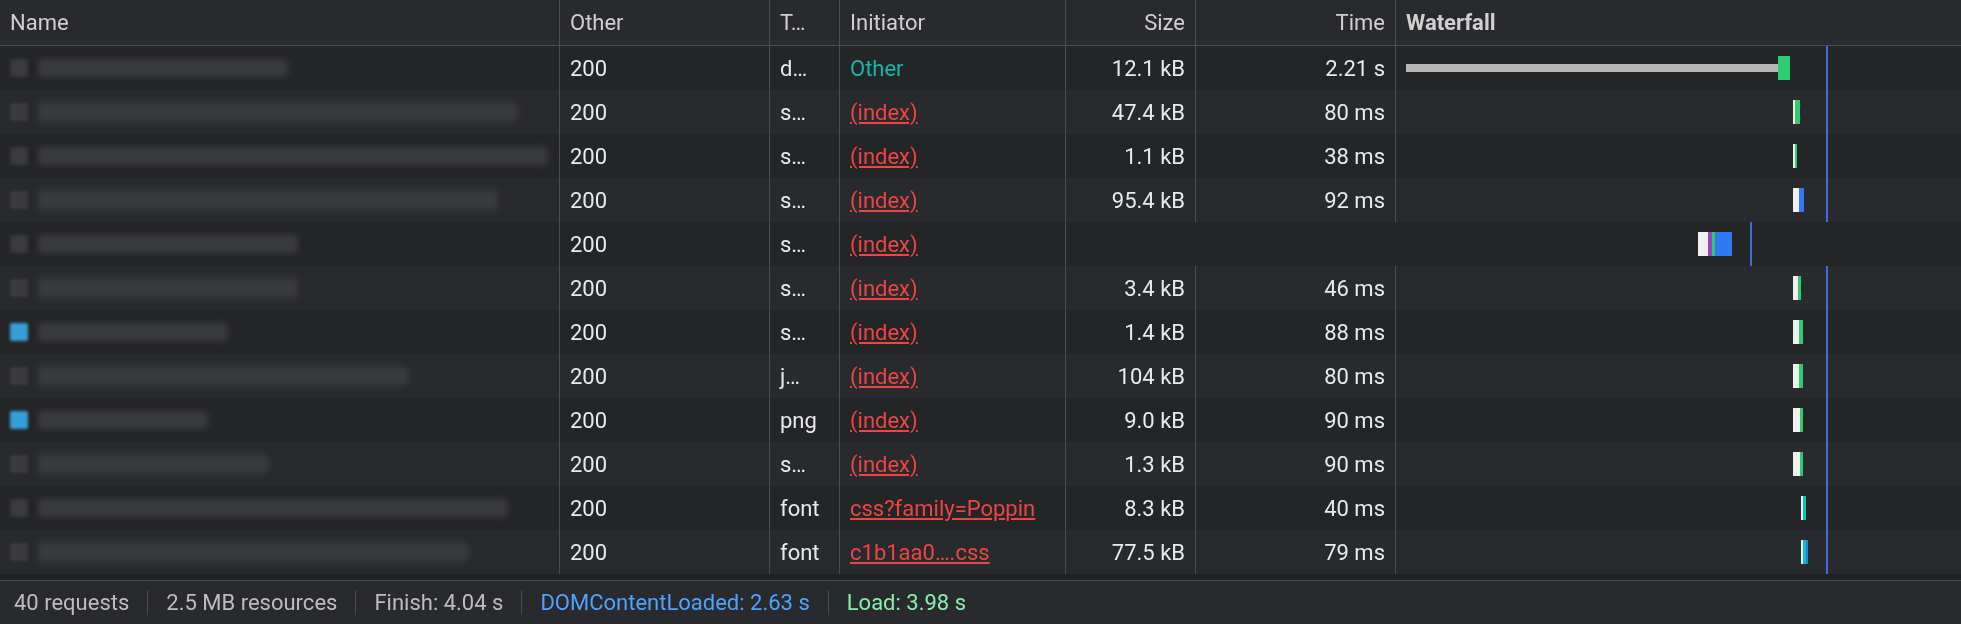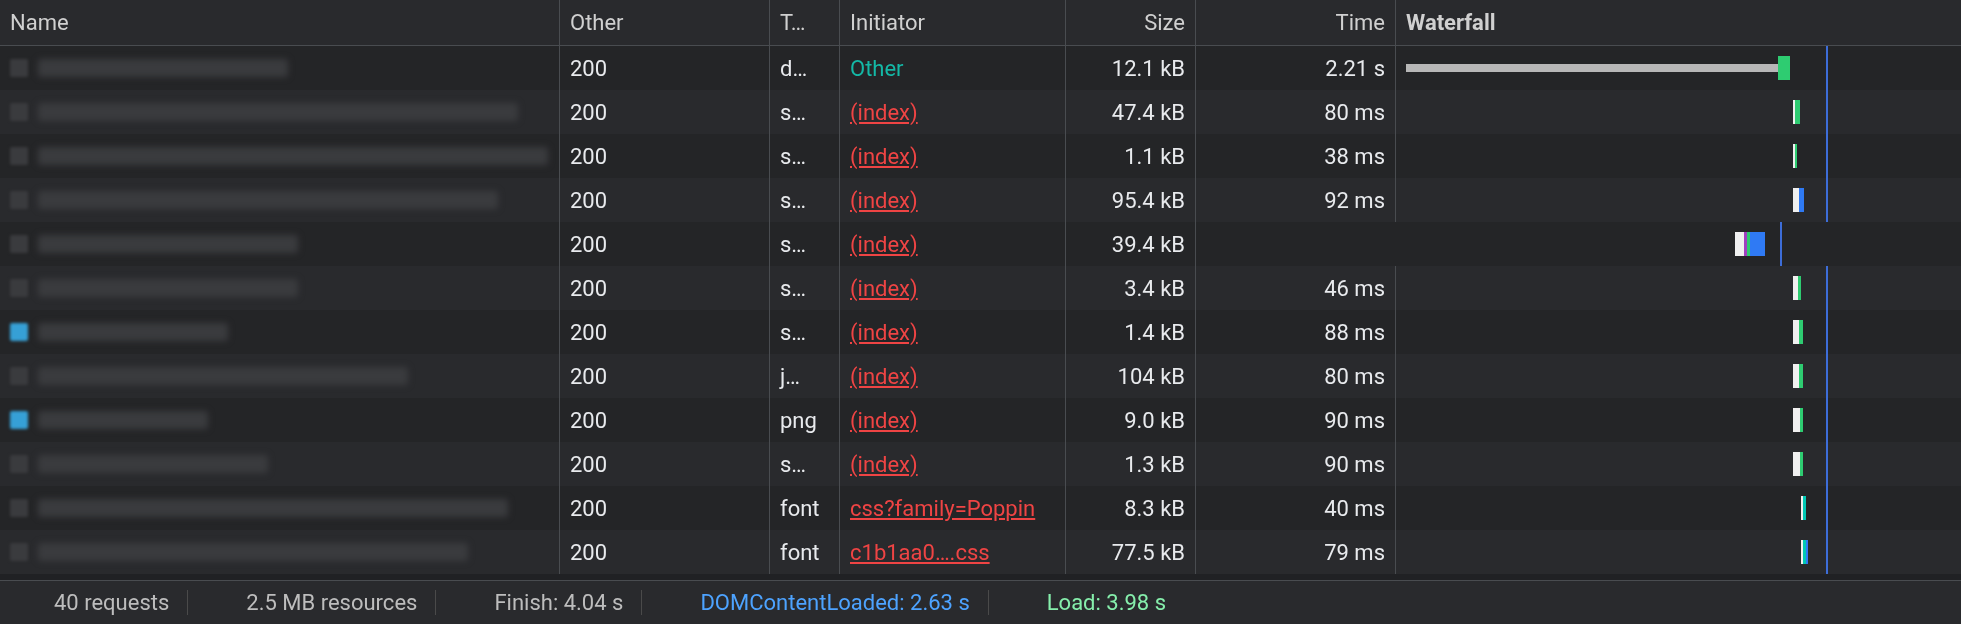--- a/index.html
+++ b/index.html
@@ -121,21 +121,20 @@
     padding: 0 14px;
     background: #292a2d;
     border-top: 1px solid #494c50;
     font-size: 22px;
     color: #bdbdbd;
   }
   .sb-item {
     padding: 0 18px;
     border-right: 1px solid #4a4a4a;
     white-space: nowrap;
-    margin-left: 40px;
   }
   .sb-item:first-child { padding-left: 0; }
   .sb-item:last-child  { border-right: none; }
   .sb-dcl  { color: #4da3ff; }
   .sb-load { color: #86efac; text-align: center; }
 </style>
 </head>
 <body>
 
 <div class="panel">
@@ -234,21 +233,20 @@
       <div class="row">
         <div class="cell col-name">
           <span class="name-icon" style="background: rgb(58, 59, 62);"></span>
           <span class="name-blur" style="width: 260px;"></span>
         </div>
         <div class="cell col-status">200</div>
         <div class="cell col-type">s…</div>
         <div class="cell col-initiator">
           <span class="initiator-link">(index)</span>
         </div>
-        <div class="cell col-size">39.4 kB</div>
         <div class="cell col-waterfall">
           <div class="wf-track">
             <div class="wf-seg c-white" style="left: 71.0396%; width: 1.23762%;"></div>
             <div class="wf-seg c-purple" style="left: 72.2772%; width: 0.371287%;"></div>
             <div class="wf-seg c-green" style="left: 72.6485%; width: 0.371287%;"></div>
             <div class="wf-seg c-blue" style="left: 73.0198%; width: 1.9802%;"></div>
             <div class="wf-bluerule" style="left: 76.9802%;"></div>
           </div>
         </div>
       </div>

